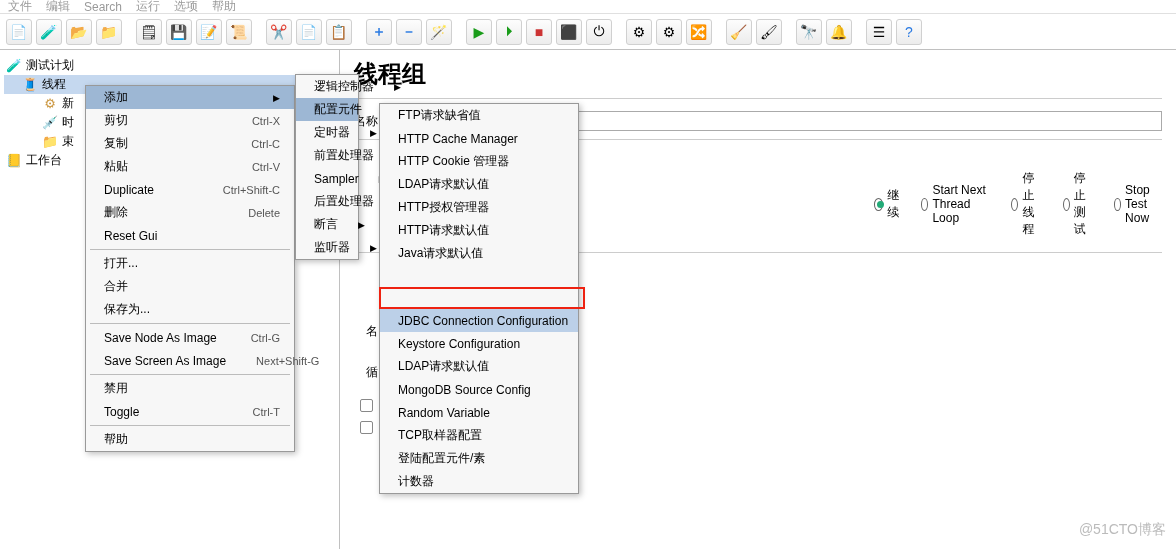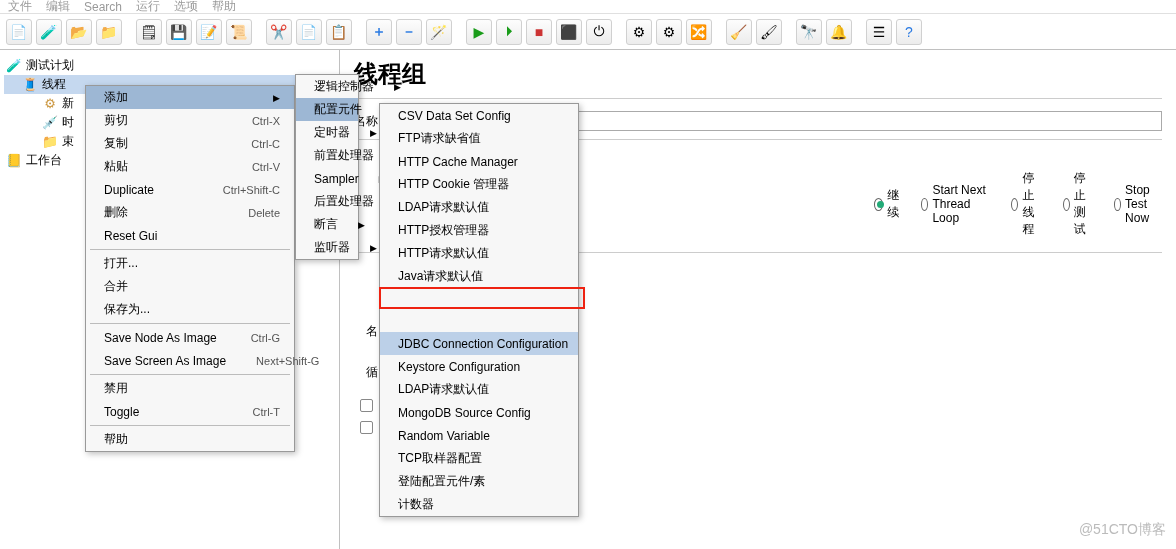--- a/index.html
+++ b/index.html
@@ -253,23 +253,20 @@
       <span>断言</span>
       <span class="arrow" style="font-size: 9px;">▶</span>
     </div>
     <div class="row">
       <span>监听器</span>
       <span class="arrow" style="font-size: 9px;">▶</span>
     </div>
   </div>
 <div class="ctx m3" id="ctx3">
     <div class="row">
-      <span>CSV Data Set Config</span>
-    </div>
-    <div class="row">
       <span>FTP请求缺省值</span>
     </div>
     <div class="row">
       <span>HTTP Cache Manager</span>
     </div>
     <div class="row">
       <span>HTTP Cookie 管理器</span>
     </div>
     <div class="row">
       <span>LDAP请求默认值</span>

